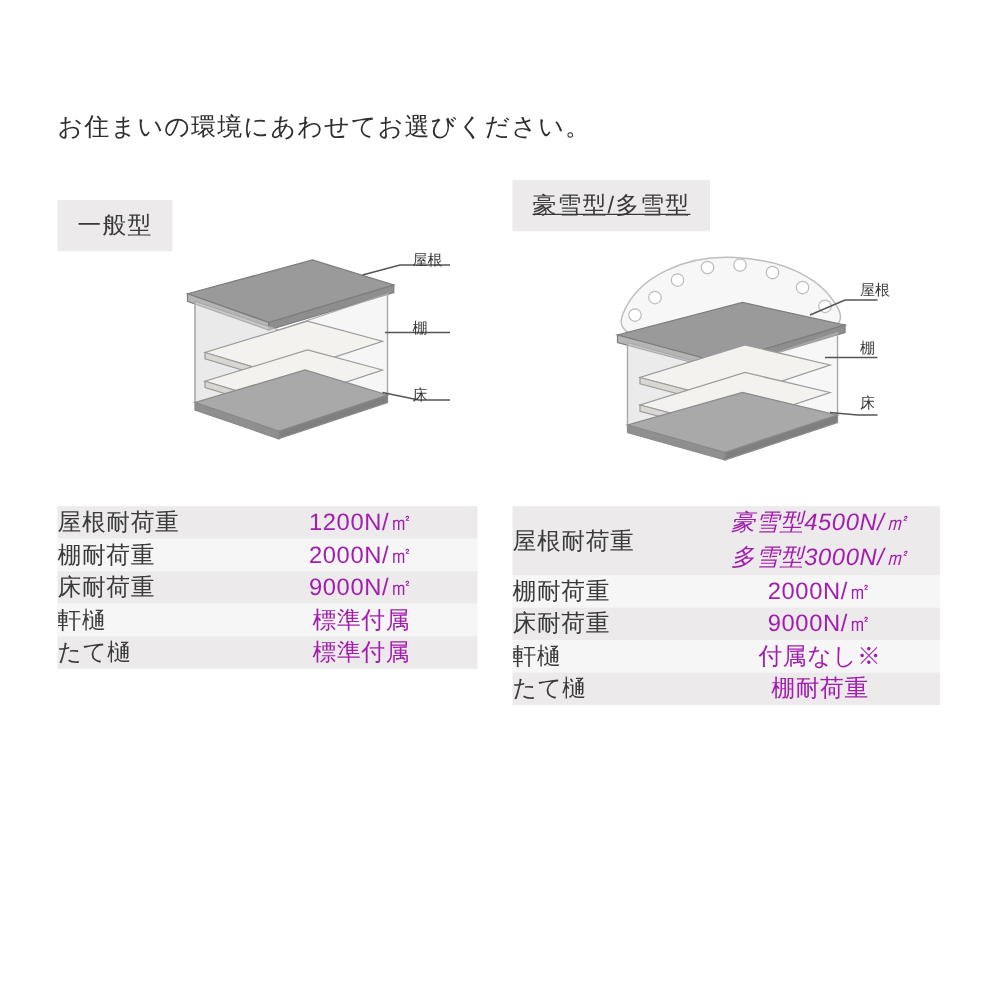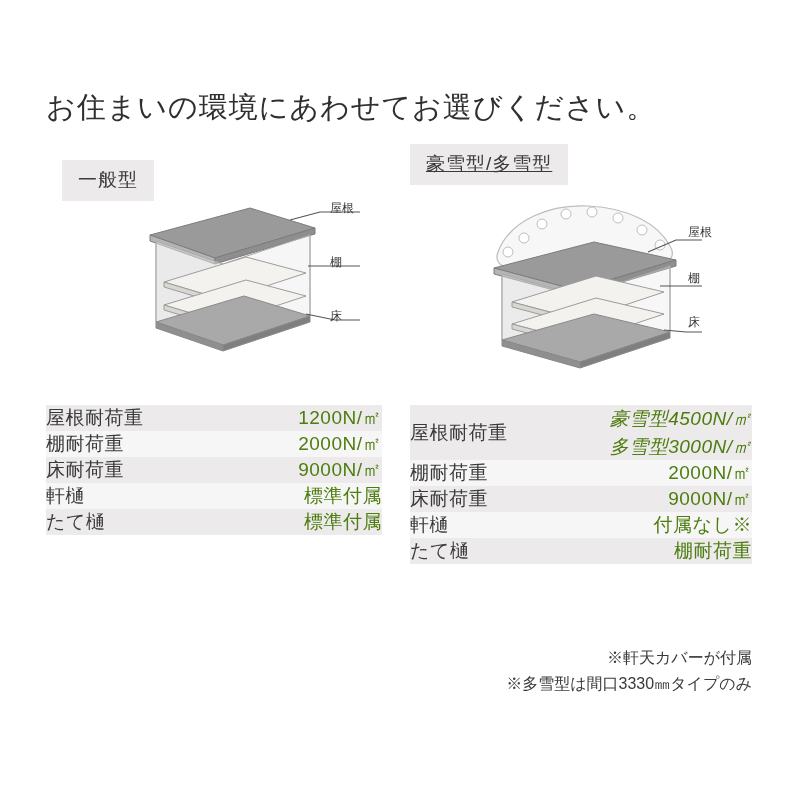--- a/index.html
+++ b/index.html
@@ -20,37 +20,37 @@
     left: 0; top: 0;
     width: 800px;
     height: 800px;
   }
 
   
   .heading {
     position: absolute;
     left: 46px;
     top: 88px;
-    font-size: 29px;
+    font-size: 20px;
     letter-spacing: 1px;
     color: #2f2f2f;
     white-space: nowrap;
   }
 
   
   .col-title {
     position: absolute;
     background: #eceaea;
     color: #3a3a3a;
     font-size: 19px;
     letter-spacing: 1px;
     padding: 7px 16px 8px 16px;
     white-space: nowrap;
   }
-  #title-left { left: 46px; top: 160px; margin-left: 16px; }
+  #title-left { left: 46px; top: 160px; }
   #title-right { left: 410px; top: 144px; text-decoration: underline; }
 
   
   .illus {
     position: absolute;
   }
   #illus-left { left: 120px; top: 190px; width: 280px; height: 190px; }
   #illus-right { left: 480px; top: 190px; width: 280px; height: 200px; }
 
   .callout {
@@ -79,24 +79,24 @@
   .cell-label {
     font-size: 19px;
     letter-spacing: 0.5px;
     padding: 11px 0 11px 16px;
     white-space: nowrap;
     color: #3a3a3a;
   }
   .cell-value {
     font-size: 19px;
     letter-spacing: 0.5px;
-    text-align: right;
+    text-align: center;
     padding: 11px 10px 11px 0;
     white-space: nowrap;
-    color: #4d7c0f;
+    color: #a21caf;
   }
   #spec-left .cell-label { width: 150px; }
   #spec-right .cell-label { width: 150px; }
 
   .value-line { display: block; line-height: 1.45; font-style: italic; }
 
   
   .footnotes {
     position: absolute;
     left: 410px;
@@ -249,18 +249,14 @@
         <td class="cell-label">軒樋</td>
         <td class="cell-value">付属なし※</td>
       </tr>
       <tr class="odd">
         <td class="cell-label">たて樋</td>
         <td class="cell-value">棚耐荷重</td>
       </tr>
     </tbody>
   </table>
 
-  <div class="footnotes">
-    <div>※軒天カバーが付属</div>
-    <div>※多雪型は間口3330㎜タイプのみ</div>
-  </div>
 
 </div>
 
 </body></html>

